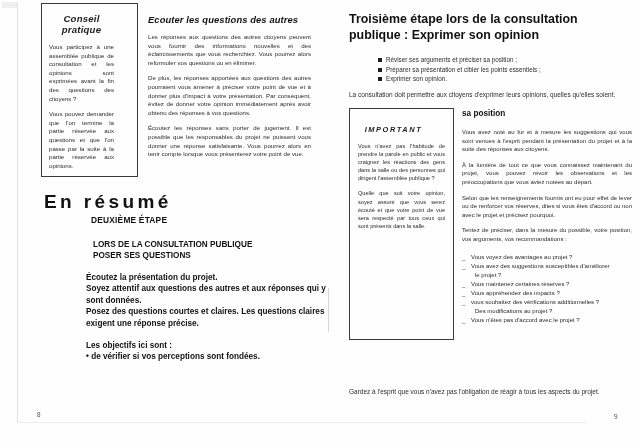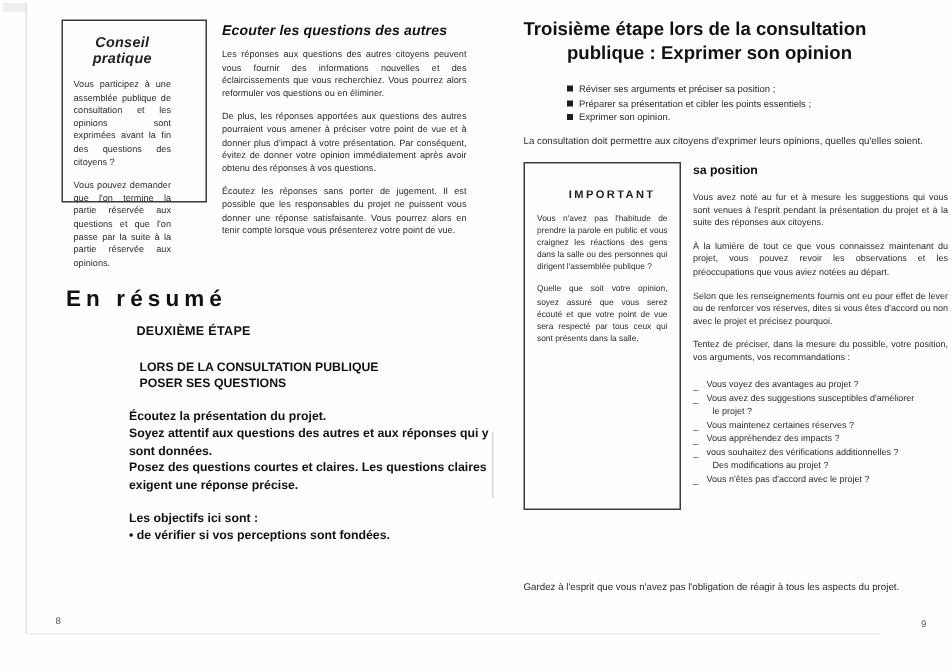--- a/index.html
+++ b/index.html
@@ -50,23 +50,23 @@
 
   
   .left-page {
     position: absolute;
     left: 0; top: 0;
     width: 330px; height: 448px;
   }
 
   .conseil-box {
     position: absolute;
-    left: 41px; top: 13px;
+    left: 41px; top: 3px;
     width: 97px;
-    height: 122px;
+    height: 174px;
     border: 1.6px solid #3a3a3a;
     box-sizing: border-box;
     padding: 9px 23px 6px 7px;
   }
   .conseil-title {
     font-style: italic;
     font-weight: bold;
     font-size: 9.6px;
     text-align: center;
     margin-bottom: 8px;
@@ -98,21 +98,21 @@
     line-height: 8.6px;
     text-align: justify;
     margin: 0 0 7px 0;
     color: #2b2b2b;
   }
   .col-right-of-box .body-p:first-of-type { margin-top: 8px; }
 
   .en-resume {
     position: absolute;
     left: 44px; top: 191px;
-    font-size: 15px;
+    font-size: 19px;
     font-weight: bold;
     letter-spacing: 3.4px;
     color: #111;
   }
   .deuxieme {
     position: absolute;
     left: 45px; top: 215px;
     font-size: 8.4px;
     font-weight: bold;
     letter-spacing: 0.2px;
@@ -158,21 +158,21 @@
   .r-title {
     position: absolute;
     left: 9px; top: 11px;
     width: 283px;
     font-size: 12.4px;
     font-weight: bold;
     line-height: 16px;
     color: #111;
     text-align: justify;
   }
-  .r-title .line2 { text-align: left; margin-left: 29px; }
+  .r-title .line2 { text-align: left; }
 
   .r-bullets {
     position: absolute;
     left: 38px; top: 55px;
     width: 250px;
     font-size: 6.3px;
     line-height: 9.6px;
     color: #2b2b2b;
   }
   .r-bullets .bl {
@@ -204,21 +204,22 @@
     width: 105px;
     height: 232px;
     border: 1.4px solid #3a3a3a;
     box-sizing: border-box;
     padding: 33px 8px 6px 8px;
   }
   .important-title {
     position: absolute;
     left: 0; right: 16px;
     top: 16px;
-    text-align: right;
+    text-align: center;
+    font-style: italic;
     font-weight: bold;
     font-size: 7.4px;
     letter-spacing: 1.6px;
     color: #1d1d1d;
   }
   .important-p {
     font-size: 5.6px;
     line-height: 8.1px;
     text-align: justify;
     margin: 0 0 7px 0;

